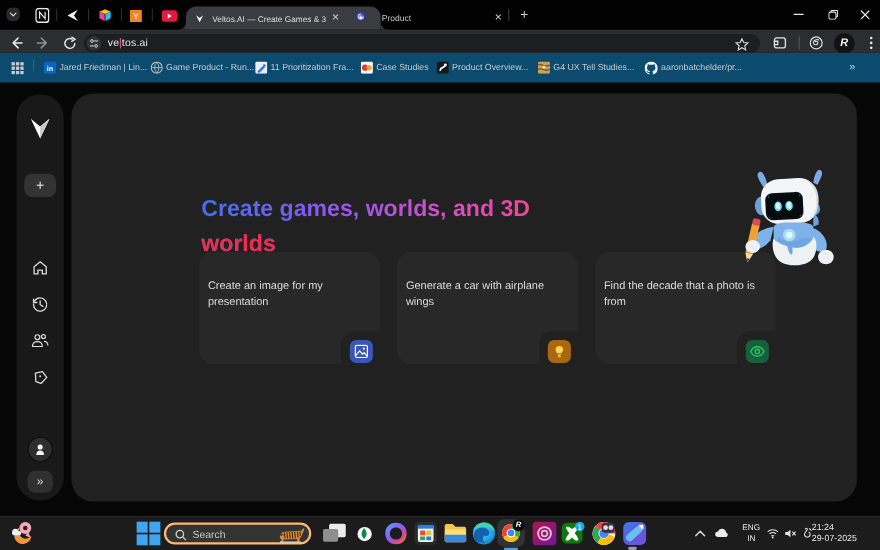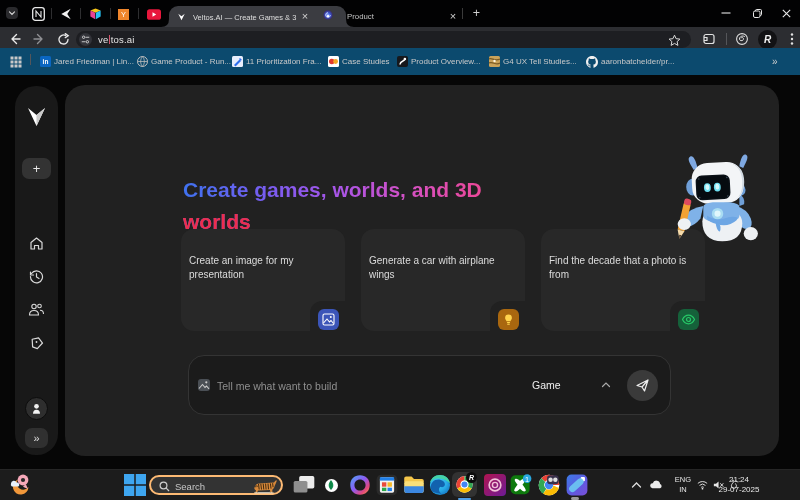--- a/index.html
+++ b/index.html
@@ -339,37 +339,20 @@
         <div class="txt">Find the decade that a photo is<br>from</div>
         <div class="notch"></div>
         <div class="badge" style="background:#15613a">
           <svg width="15" height="13" viewBox="0 0 15 13">
               <path d="M1.5 6.5 C3 3.5 5 2.2 7.5 2.2 C10 2.2 12 3.5 13.5 6.5 C12 9.5 10 10.8 7.5 10.8 C5 10.8 3 9.5 1.5 6.5 Z" fill="none" stroke="#27c868" stroke-width="1.2"></path>
               <circle cx="7.5" cy="6.5" r="2" fill="none" stroke="#27c868" stroke-width="1.2"></circle>
             </svg>
         </div>
       </div>
 
-      <div id="inputbar">
-        <svg style="position:absolute;left:8px;top:22px" width="14" height="14" viewBox="0 0 14 14">
-            <rect x="1" y="1" width="12" height="12" rx="3" fill="#4a4f55"></rect>
-            <path d="M2 10.5 L5.5 6.5 L8 9.5 L9.5 8 L12 10.8" stroke="#ccc" stroke-width="1.1" fill="none"></path>
-            <circle cx="9.3" cy="4.3" r="1.1" fill="#ccc"></circle>
-          </svg>
-        <div class="hint">Tell me what want to build</div>
-        <div class="game">Game</div>
-        <svg style="position:absolute;left:412px;top:25px" width="10" height="7" viewBox="0 0 10 7">
-            <path d="M1.5 5.5 L5 2 L8.5 5.5" stroke="#aaa" stroke-width="1.2" fill="none" stroke-linecap="round"></path>
-          </svg>
-        <div id="sendbtn">
-          <svg width="15" height="15" viewBox="0 0 15 15">
-              <path d="M2 7.5 L13 2 L9.5 13 L7 9 Z M7 9 L13 2" fill="none" stroke="#f0f0f0" stroke-width="1.2" stroke-linejoin="round"></path>
-            </svg>
-        </div>
-      </div>
 
       <svg id="robot" style="position:absolute;left:606px;top:64px" width="114" height="97" viewBox="0 0 120 102">
 
         <path d="M24 22 C19 14 17 10 20 8 C23 6 26 11 28 20 Z" fill="#7fa9e2"></path>
         <path d="M76 20 C80 12 82 8 79 6 C76 4 73 10 72 18 Z" fill="#7fa9e2"></path>
 
         <ellipse cx="23" cy="40" rx="7" ry="9" fill="#6f9fd8"></ellipse>
         <ellipse cx="71" cy="43" rx="7.5" ry="7" fill="#6f9fd8"></ellipse>
         <path d="M72 48 q6 2 5 10 l-5 2 Z" fill="#6f9fd8"></path>
 
@@ -573,15 +556,15 @@
         <circle cx="6.5" cy="9.8" r="1" fill="#e6e6e6"></circle>
       </svg>
     <svg style="position:absolute;left:713px;top:9.5px" width="12" height="10" viewBox="0 0 14 11">
         <path d="M1 4 H3.5 L6.5 1.5 V9.5 L3.5 7 H1 Z" fill="#e6e6e6"></path>
         <path d="M8.5 3.5 L12 7.5 M12 3.5 L8.5 7.5" stroke="#e6e6e6" stroke-width="1.1"></path>
       </svg>
     <svg style="position:absolute;left:728px;top:8.5px" width="11" height="11" viewBox="0 0 13 13">
         <path d="M5 2.5 C5 1 7 1 7 2.5 C7 4 4 5.5 4 8 a3 3 0 0 0 6 0 C10 6.8 9.4 6 8.5 5.4" stroke="#e6e6e6" stroke-width="1.1" fill="none"></path>
         <path d="M9 1.5 l2.5 2.5" stroke="#e6e6e6" stroke-width="1.1"></path>
       </svg>
-    <div style="position:absolute;left:714px;top:4.5px;width:50px;height:22px;font-size:8px;color:#e8e8e8;text-align:center;line-height:10.5px">21:24<br>29-07-2025</div>
+    <div style="position:absolute;left:738px;top:4.5px;width:50px;height:22px;font-size:8px;color:#e8e8e8;text-align:left;line-height:10.5px">21:24<br>29-07-2025</div>
   </div>
 </div>
 
 </body></html>

